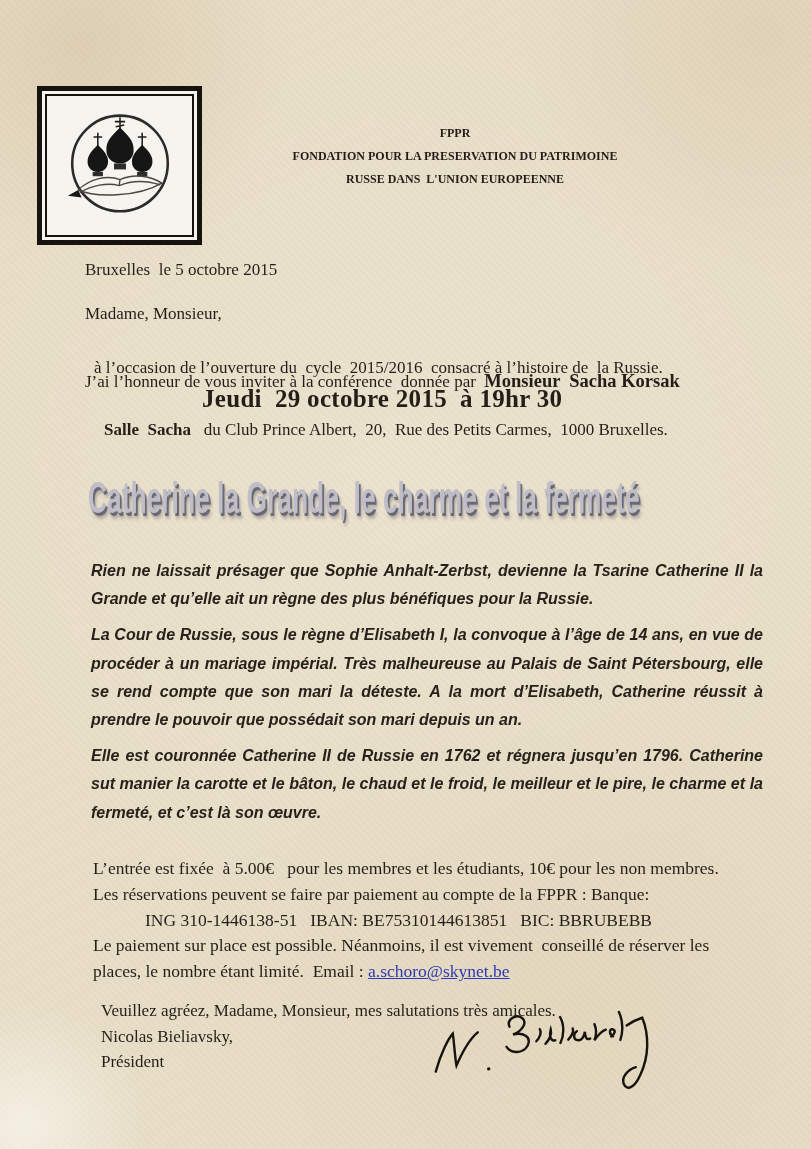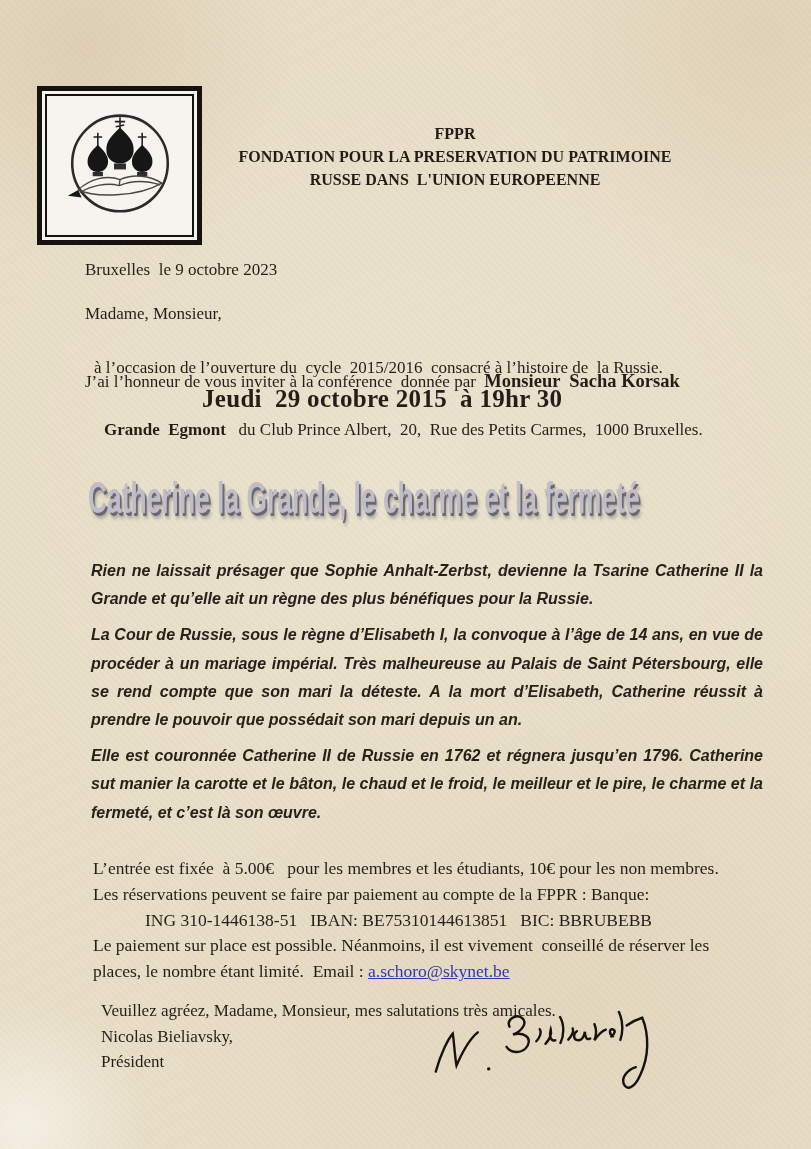--- a/index.html
+++ b/index.html
@@ -22,21 +22,21 @@
 
   
   .logo-box { left:37px; top:86px; width:165px; height:159px; box-sizing:border-box;
               border:5px solid #15120f; background:#f6f4ee; }
   .logo-inner { position:absolute; inset:3px; border:2px solid #15120f;
                 display:flex; align-items:center; justify-content:center; }
   .logo-inner svg { width:132px; height:128px; }
 
   
   .org-header { left:150px; top:122px; width:610px; text-align:center;
-                font-weight:bold; font-size:16px; line-height:23px; color:#221c18; }
+                font-weight:bold; font-size:12px; line-height:23px; color:#221c18; }
 
   .dateline   { left:85px;  top:260px; font-size:17px; }
   .salutation { left:85px;  top:304px; font-size:17px; }
   .invite1    { left:85px;  top:331px; font-size:17px;margin-top:40px; }
   .speaker    { font-weight:bold; font-size:18.5px; }
   .invite2    { left:94px;  top:358px; font-size:17px; }
 
   .event-date { left:158px; top:385px; font-size:25px; font-weight:bold; letter-spacing:0.3px;margin-left:44px; }
   .venue      { left:104px; top:420px; font-size:17px; }
   .venue-room { font-weight:bold; }
@@ -96,28 +96,28 @@
       </svg>
     </div>
   </div>
 
   <div class="abs org-header">
     <div>FPPR</div>
     <div class="pre">FONDATION POUR LA PRESERVATION DU PATRIMOINE</div>
     <div class="pre">RUSSE DANS  L'UNION EUROPEENNE</div>
   </div>
 
-  <div class="abs dateline pre">Bruxelles  le 9 octobre 2023</div>
+  <div class="abs dateline pre">Bruxelles  le 5 octobre 2015</div>
 
   <div class="abs salutation pre">Madame, Monsieur,</div>
   <div class="abs invite1 pre"><span class="pre">J’ai l’honneur de vous inviter à la conférence  donnée par  </span><span class="speaker pre">Monsieur  Sacha Korsak</span></div>
   <div class="abs invite2 pre">à l’occasion de l’ouverture du  cycle  2015/2016  consacré à l’histoire de  la Russie.</div>
 
   <div class="abs event-date pre">Jeudi  29 octobre 2015  à 19hr 30</div>
-  <div class="abs venue pre"><span class="venue-room pre">Grande  Egmont</span><span class="pre">   du Club Prince Albert,  20,  Rue des Petits Carmes,  1000 Bruxelles.</span></div>
+  <div class="abs venue pre"><span class="venue-room pre">Salle  Sacha</span><span class="pre">   du Club Prince Albert,  20,  Rue des Petits Carmes,  1000 Bruxelles.</span></div>
 
   <div class="abs gray-title">Catherine la Grande, le charme et la fermeté</div>
 
   <div class="abs abstract">
     <p>Rien ne laissait présager que Sophie Anhalt-Zerbst, devienne la Tsarine Catherine II la Grande et  qu’elle ait un  règne des plus bénéfiques pour la Russie.</p>
     <p>La Cour de Russie, sous le règne d’Elisabeth I, la convoque à l’âge de 14 ans, en vue de procéder à un mariage impérial. Très malheureuse au Palais de Saint Pétersbourg, elle se rend compte que son mari la déteste. A la mort d’Elisabeth, Catherine réussit à prendre le pouvoir que possédait son mari depuis un an.</p>
     <p>Elle est couronnée Catherine II de Russie en 1762 et régnera jusqu’en 1796. Catherine sut manier la carotte et le bâton, le chaud et le froid, le meilleur et le pire, le charme et la fermeté, et c’est là son œuvre.</p>
   </div>
 
 

